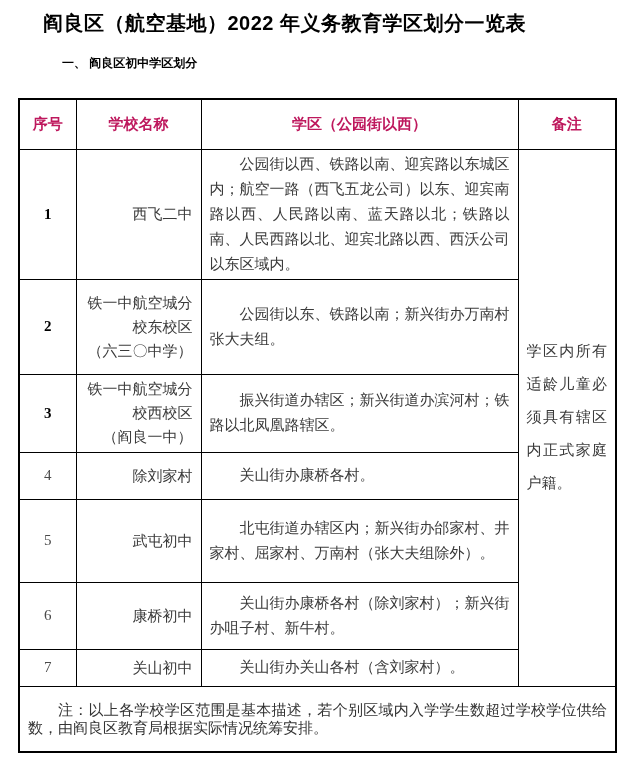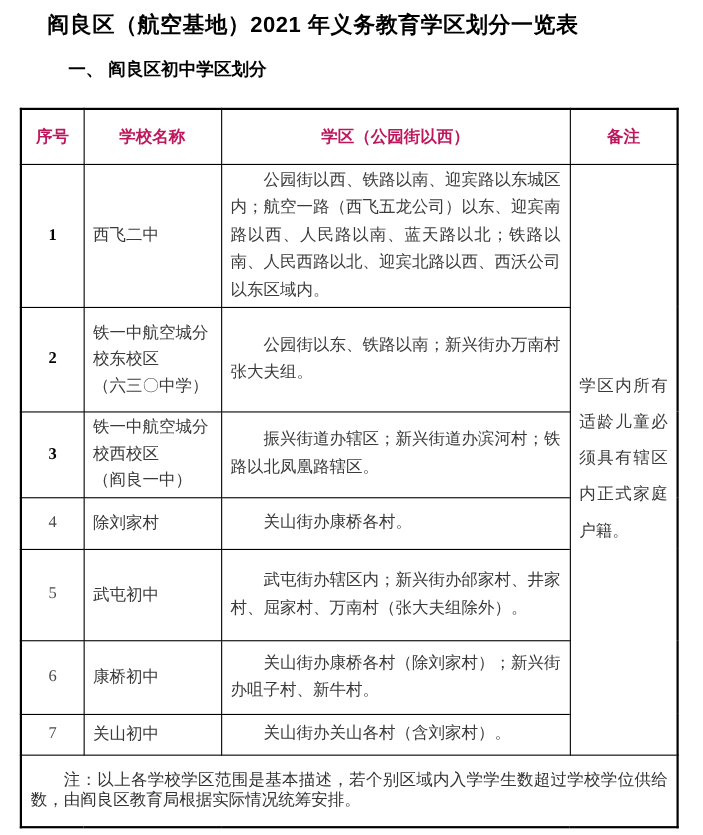--- a/index.html
+++ b/index.html
@@ -22,21 +22,21 @@
     font-weight: bold;
     font-size: 20px;
     line-height: 26px;
     color: #000000;
     letter-spacing: 0.5px;
   }
   .section-heading {
     margin: 17px 0 0 62px;
     font-family: "Liberation Sans", sans-serif;
     font-weight: bold;
-    font-size: 16px;
+    font-size: 12px;
     line-height: 21px;
     color: #000000;
   }
   table.district-table {
     margin: 24px 0 0 18px;
     width: 597px;
     border-collapse: collapse;
     table-layout: fixed;
     border: 2px solid #000000;
   }
@@ -58,21 +58,21 @@
   td.cell-no {
     text-align: center;
     font-size: 15px;
     color: #4a4a4a;
   }
   td.cell-no.bold-no {
     font-weight: bold;
     color: #000000;
   }
   td.cell-school {
-    text-align: left;
+    text-align: right;
     white-space: pre-line;
     line-height: 24px;
     word-break: break-all;
   }
   td.cell-district {
     text-align: justify;
     text-indent: 2em;
     line-height: 25px;
     word-break: break-all;
     padding: 2px 9px;
@@ -91,21 +91,21 @@
     color: #333333;
     padding: 6px 10px;
     vertical-align: top;
   }
 </style>
 </head>
 <body>
 
 <div class="page">
 
-  <div class="doc-title">阎良区（航空基地）2021 年义务教育学区划分一览表</div>
+  <div class="doc-title">阎良区（航空基地）2022 年义务教育学区划分一览表</div>
 
   <div class="section-heading">一、 阎良区初中学区划分</div>
 
   <table class="district-table">
     <colgroup>
       <col style="width:57px">
       <col style="width:125px">
       <col style="width:317px">
       <col style="width:98px">
     </colgroup>
@@ -139,21 +139,21 @@
         <td class="cell-district">振兴街道办辖区；新兴街道办滨河村；铁路以北凤凰路辖区。</td>
       </tr>
       <tr style="height:47px;">
         <td class="cell-no">4</td>
         <td class="cell-school">除刘家村</td>
         <td class="cell-district">关山街办康桥各村。</td>
       </tr>
       <tr style="height:83px;">
         <td class="cell-no">5</td>
         <td class="cell-school">武屯初中</td>
-        <td class="cell-district">武屯街办辖区内；新兴街办邰家村、井家村、屈家村、万南村（张大夫组除外）。</td>
+        <td class="cell-district">北屯街道办辖区内；新兴街办邰家村、井家村、屈家村、万南村（张大夫组除外）。</td>
       </tr>
       <tr style="height:67px;">
         <td class="cell-no">6</td>
         <td class="cell-school">康桥初中</td>
         <td class="cell-district">关山街办康桥各村（除刘家村）；新兴街办咀子村、新牛村。</td>
       </tr>
       <tr style="height:37px;">
         <td class="cell-no">7</td>
         <td class="cell-school">关山初中</td>
         <td class="cell-district">关山街办关山各村（含刘家村）。</td>

